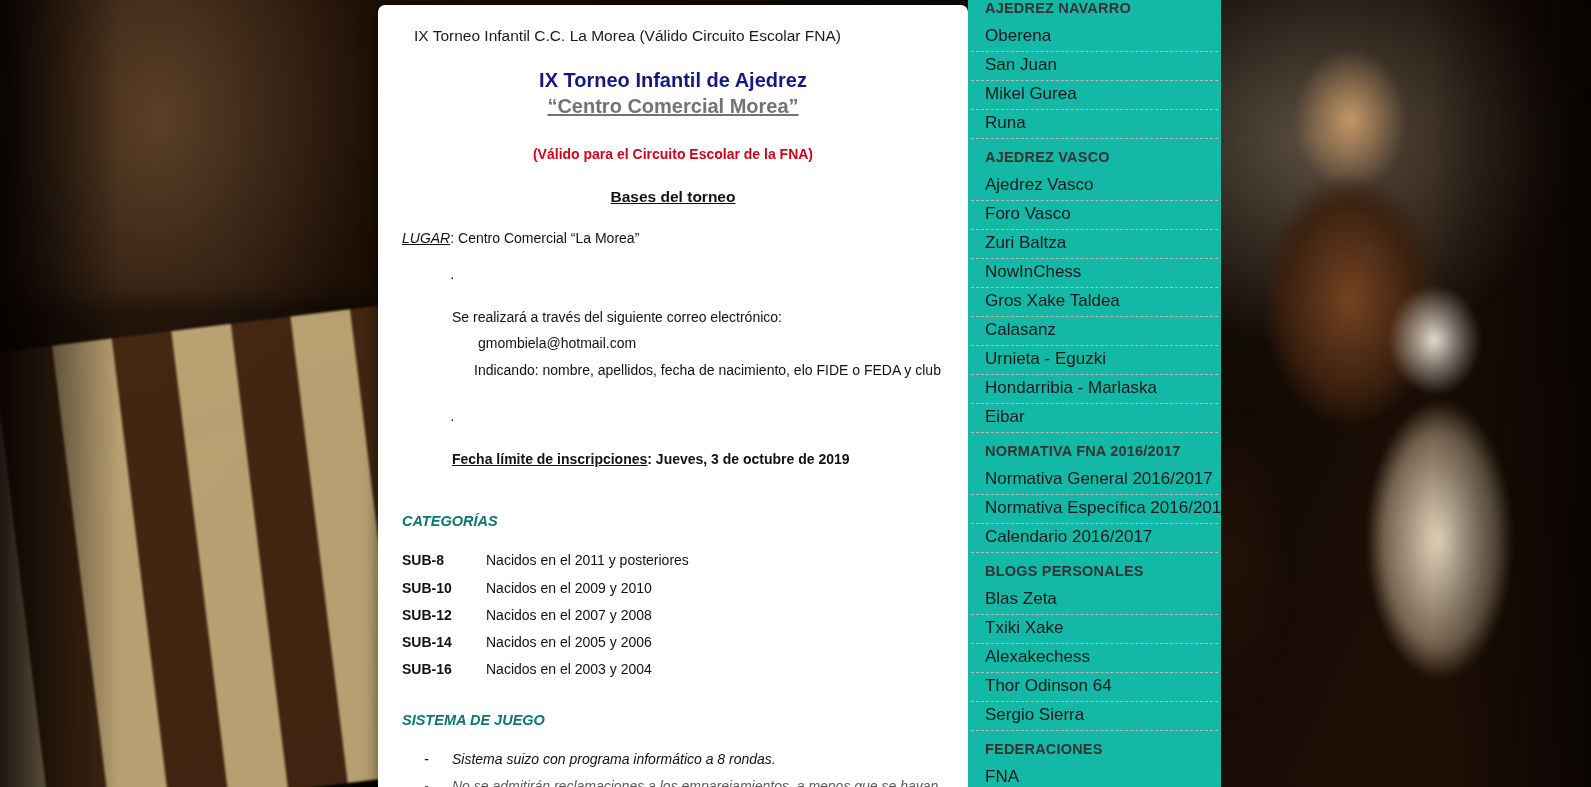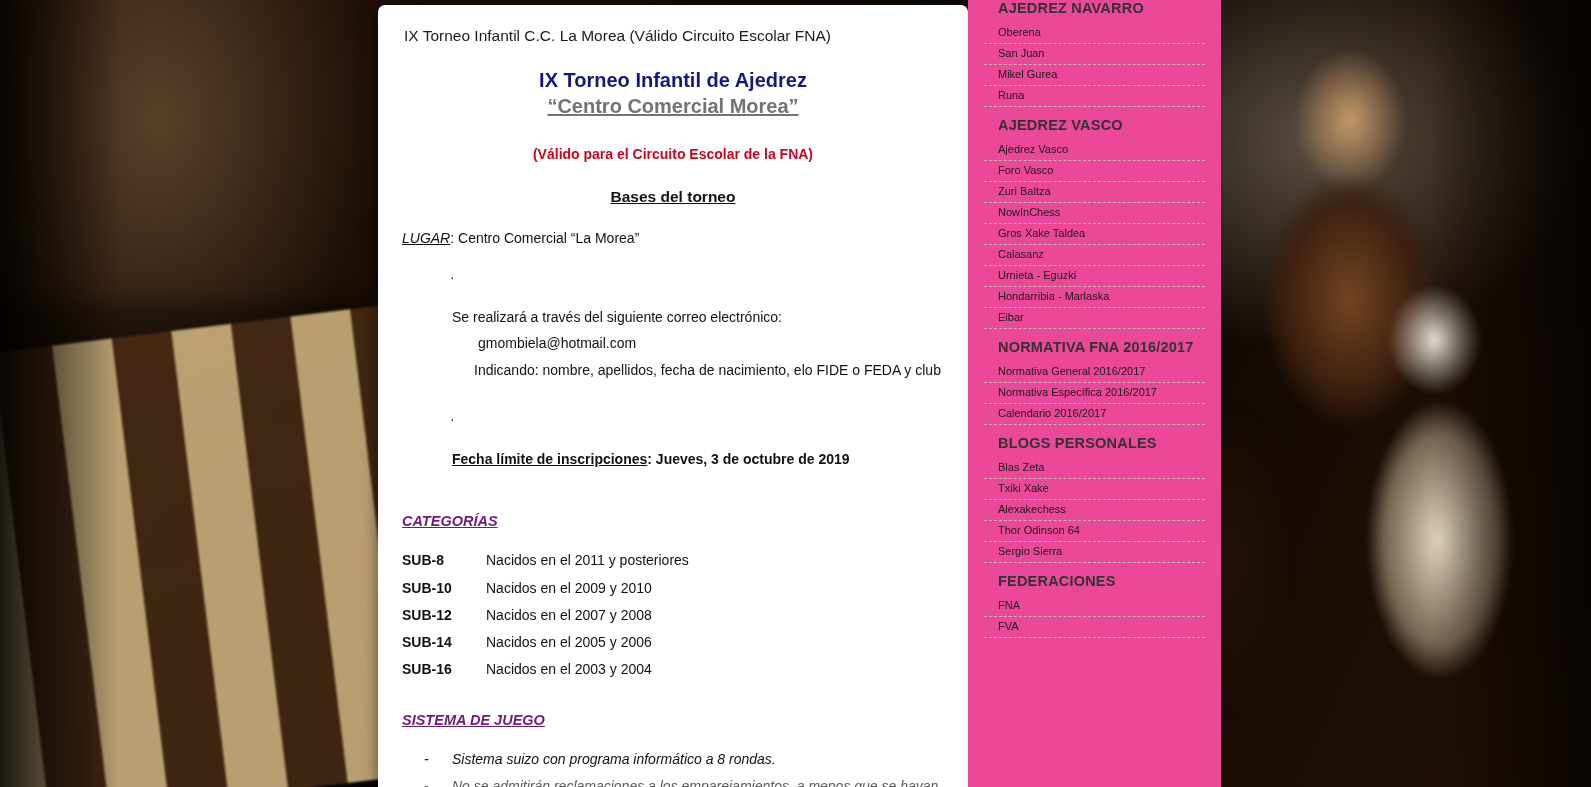--- a/index.html
+++ b/index.html
@@ -94,37 +94,37 @@
     background: linear-gradient(270deg, rgba(0,0,0,0.75), rgba(0,0,0,0));
   }
 
   
   .sidebar {
     position: absolute;
     left: 968px;
     top: 0;
     width: 253px;
     height: 787px;
-    background: #ec4899;
+    background: #14b8a6;
     box-sizing: border-box;
-    padding: 0 16px;
+    padding: 0 3px;
     overflow: hidden;
     color: #1d1d1d;
   }
   .sb-heading {
     font-size: 14.5px;
     font-weight: bold;
     color: #333;
     letter-spacing: 0.2px;
     margin: 10px 0 7px 14px;
   }
   .sb-heading.first { margin-top: 0; padding-top: 0; }
   .sb-list { list-style: none; margin: 0 0 4px 0; padding: 0; }
   .sb-item {
-    font-size: 11px;
+    font-size: 17px;
     color: #1a1a1a;
     padding: 3px 0 5px 14px;
     border-bottom: 1px dashed #c2b9b0;
     cursor: pointer;
     white-space: nowrap;
   }
   .sb-item:last-child { border-bottom: 1px dashed #c2b9b0; }
 
   
   .doc {
@@ -137,21 +137,21 @@
     border-radius: 7px 7px 0 0;
     box-shadow: 0 0 16px rgba(0,0,0,0.55);
     box-sizing: border-box;
     padding: 18px 24px 0 24px;
     overflow: hidden;
     color: #000;
   }
   .doc-topline {
     font-size: 15.5px;
     color: #1a1a1a;
-    margin: 4px 0 24px 2px;
+    margin: 4px 0 24px 12px;
     font-family: "Liberation Sans", sans-serif;
   }
   .doc-title {
     text-align: center;
     font-size: 20px;
     font-weight: bold;
     color: #17187f;
     margin: 10px 0 2px 0;
     font-family: "Liberation Sans", sans-serif;
   }
@@ -190,26 +190,25 @@
   .bullet-text { flex: 1; margin-top: 40px; }
   .mail { margin: 4px 0 0 76px; color: #111; }
   .indicando { margin: 6px 0 0 72px; }
 
   .bullet-row2 { display: flex; margin-top: 28px; }
   .bullet-row2 .bullet-mark { padding-left: 48px; }
   .deadline-link { text-decoration: underline; font-weight: bold; color: #111; }
   .deadline-rest { font-weight: bold; }
 
   .sec-head {
-    color: #701a75;
+    color: #0f766e;
     font-weight: bold;
     font-style: italic;
     font-size: 14.5px;
     margin: 40px 0 0 0;
-    text-decoration: underline;
   }
   .cat-table { margin-top: 18px; }
   .cat-row { display: flex; font-size: 14px; margin-bottom: 6px; }
   .cat-name { width: 84px; flex: 0 0 84px; font-weight: bold; }
   .cat-desc { flex: 1; }
 
   .sys-head { margin-top: 28px; }
   .sys-list { margin-top: 18px; }
   .sys-row { display: flex; font-size: 14px; font-style: italic; margin-bottom: 6px; }
   .sys-dash { width: 50px; flex: 0 0 50px; padding-left: 22px; box-sizing: border-box; }

